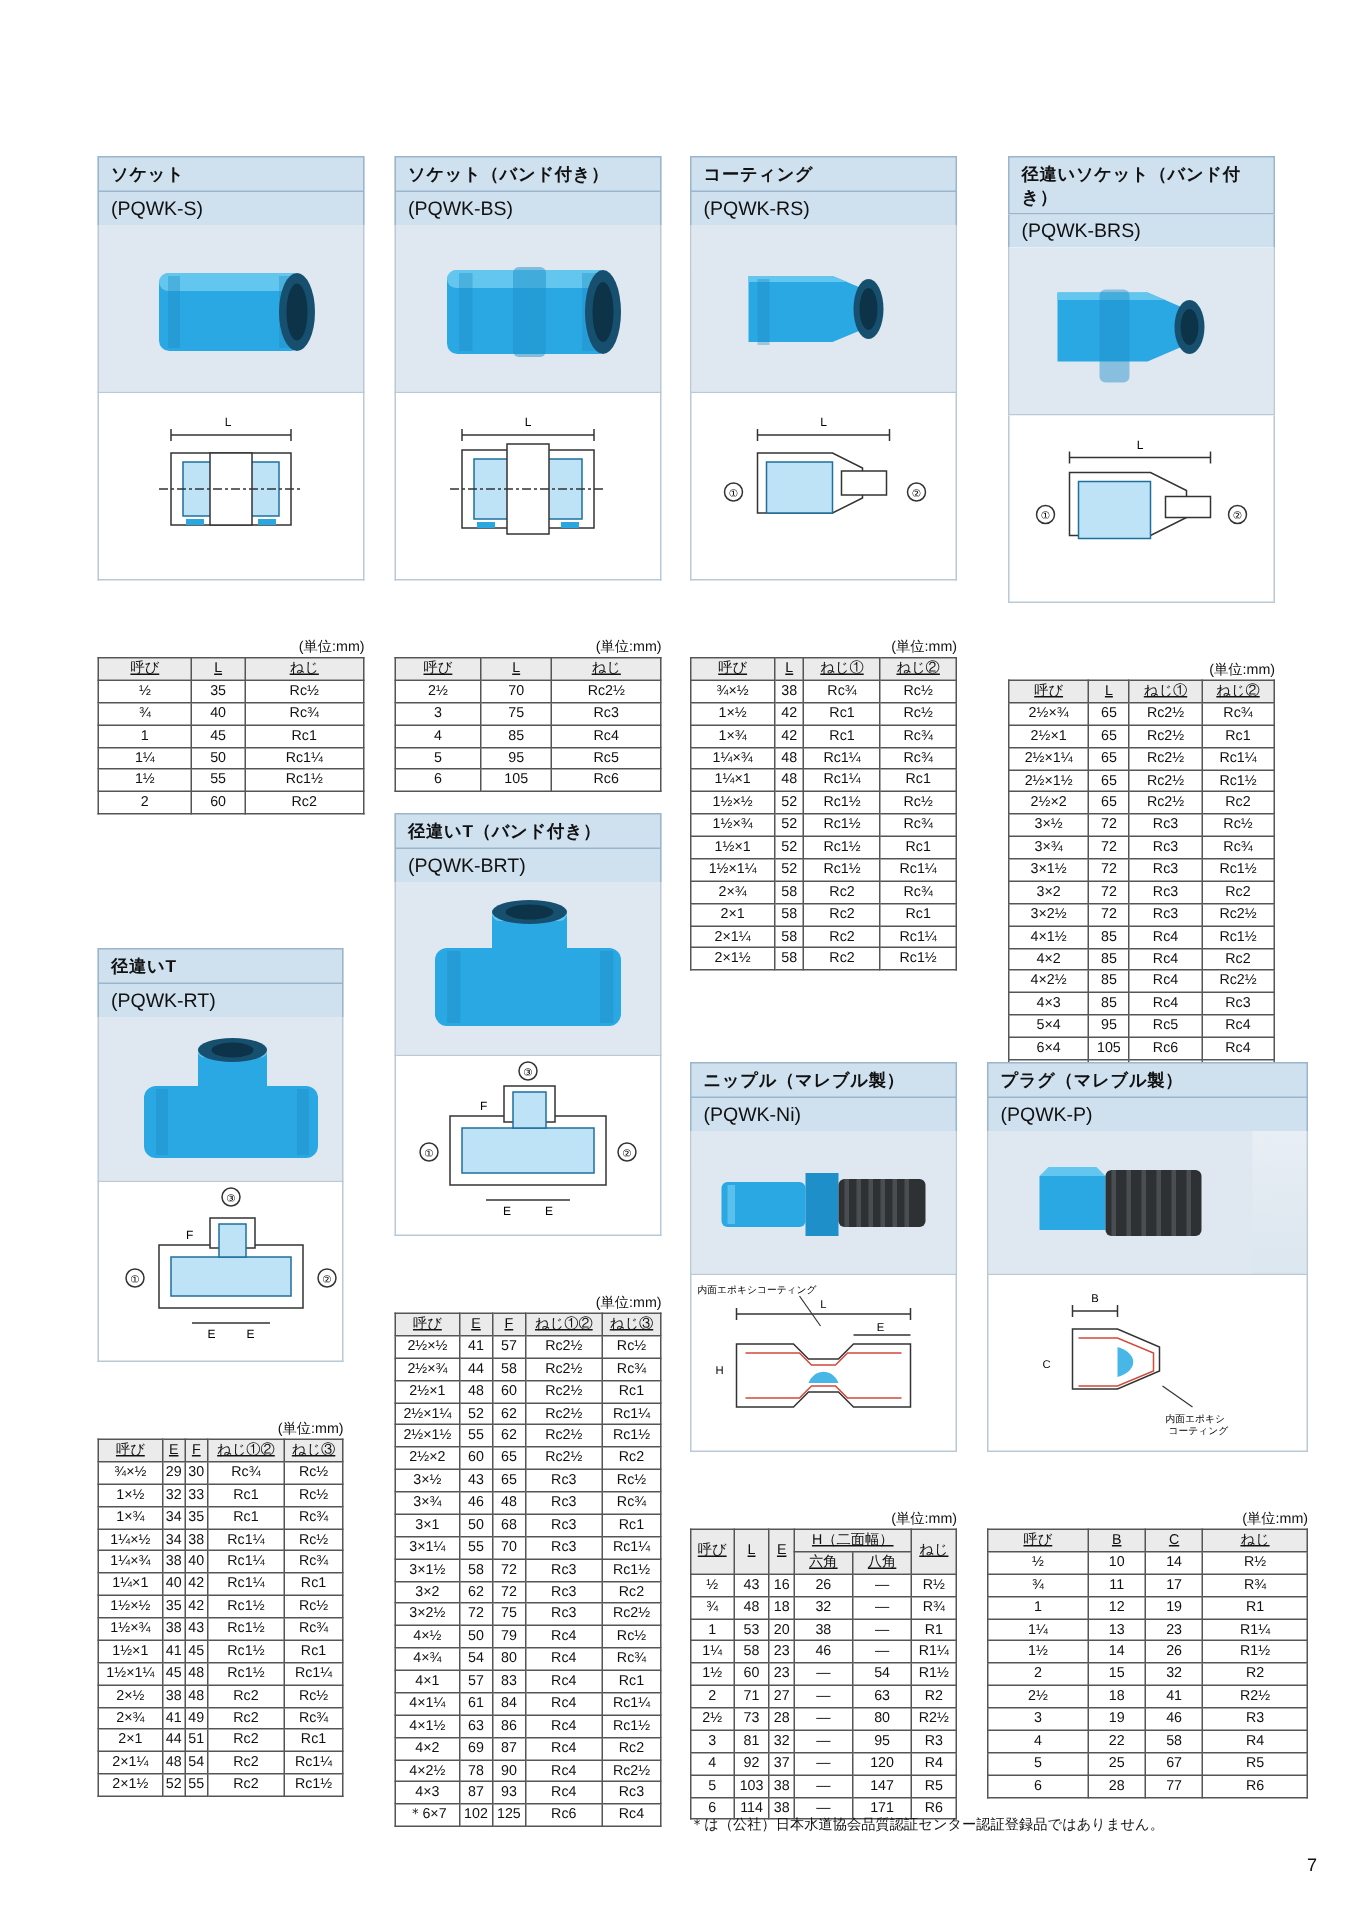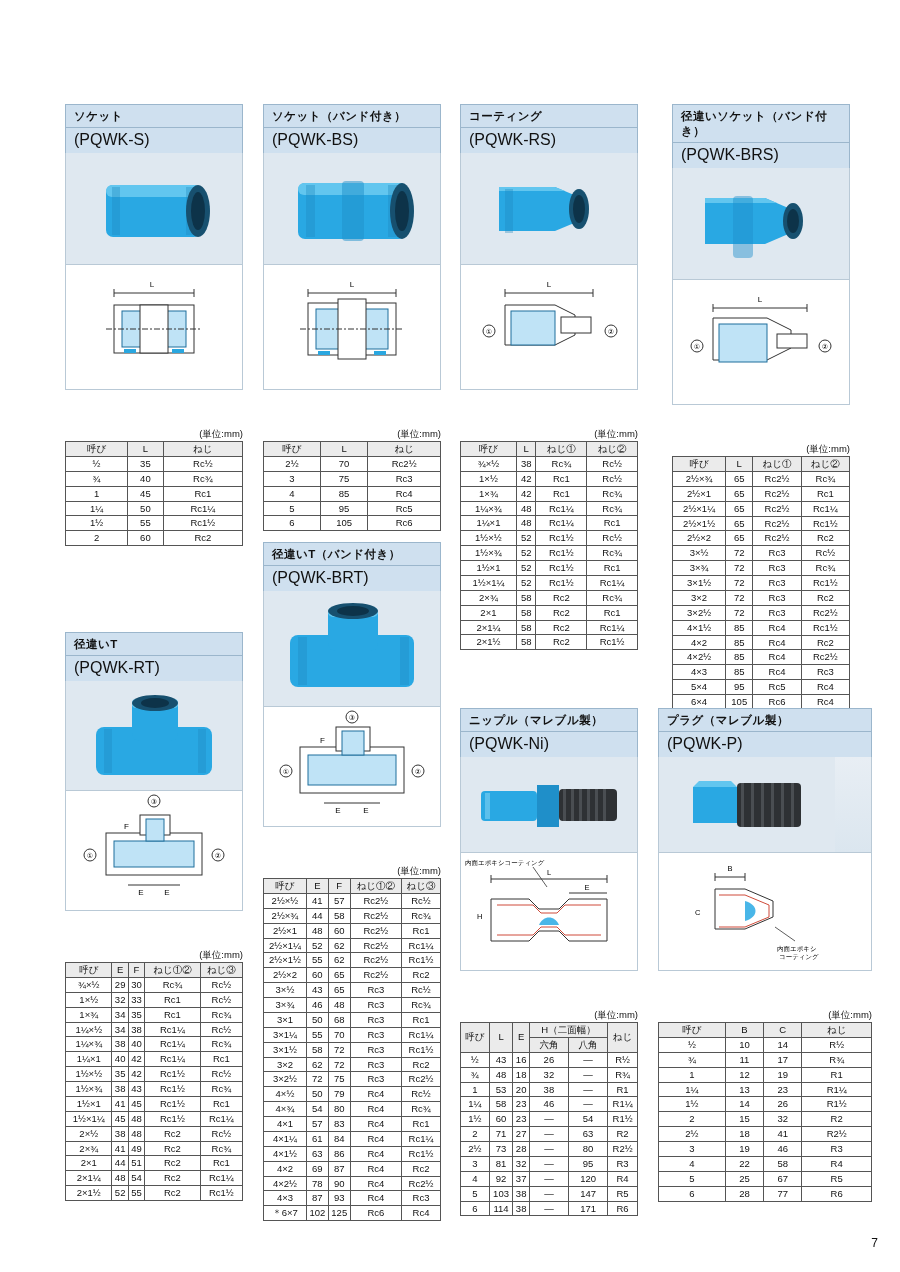--- a/index.html
+++ b/index.html
@@ -4,29 +4,29 @@
 <style>
   html,body{margin:0;padding:0;}
   body{width:900px;height:1272px;background:#ffffff;font-family:"Liberation Sans",sans-serif;color:#111;position:relative;}
   .page{position:relative;width:900px;height:1272px;overflow:hidden;}
 
   
   .prod{position:absolute;}
   .prod-head{background:#cfe0ef;border:1px solid #9bb6cc;box-sizing:border-box;padding:4px 8px 3px 8px;}
   .prod-head .t1{font-size:11.5px;font-weight:bold;letter-spacing:.5px;}
   .photo{border:1px solid #b9c9d6;border-top:none;box-sizing:border-box;background:linear-gradient(#e8eef4,#dbe6ef);position:relative;overflow:hidden;}
-  .code{font-size:16px;padding:3px 8px 4px 8px;background:#cfe0ef;border-left:1px solid #9bb6cc;border-right:1px solid #9bb6cc;box-sizing:border-box;}
+  .code{font-size:13px;padding:3px 8px 4px 8px;background:#cfe0ef;border-left:1px solid #9bb6cc;border-right:1px solid #9bb6cc;box-sizing:border-box;}
   .diagram{border:1px solid #b9c9d6;border-top:none;box-sizing:border-box;background:#fff;position:relative;}
 
   .unit{font-size:9.5px;text-align:right;padding-top:2px;margin-top:36px;}
 
   
   table.spec{border-collapse:collapse;width:100%;font-size:9.5px;}
   table.spec th,table.spec td{border:1px solid #555;text-align:center;padding:1px 0 1px 0;line-height:1.25;background:#fff;}
-  table.spec th{background:#ebebeb;font-weight:normal;}
+  table.spec th{background:#ebebeb;font-weight:normal;text-decoration:underline;}
 
   .note{font-size:9.5px;line-height:1.5;}
   .pageno{position:absolute;right:22px;bottom:22px;font-size:12px;}
 
   svg{display:block;}
 </style>
 </head>
 <body>
 
 <div class="page">
@@ -640,21 +640,21 @@
             <td>＊6×7</td>
             <td>102</td>
             <td>125</td>
             <td>Rc6</td>
             <td>Rc4</td>
           </tr>
         </tbody>
     </table>
   </div>
 
-  <div class="prod" style="left:65px;top:632px;width:178px;">
+  <div class="prod" style="left:65px;top:632px;width:164px;">
     <div class="prod-head">
       <div class="t1">径違いT</div>
     </div>
     <div class="code">(PQWK-RT)</div>
     <div class="photo" style="height:110px;">
       <svg width="176" height="110" viewBox="0 0 176 110">
         <rect width="176" height="110" fill="#dfe8f0"></rect>
         <rect x="30" y="46" width="116" height="48" rx="8" fill="#29a8e3"></rect>
         <rect x="66" y="18" width="46" height="42" rx="8" fill="#29a8e3"></rect>
         <rect x="66" y="18" width="46" height="9" rx="4" fill="#62c6ef"></rect>
@@ -1060,16 +1060,17 @@
             <td>6</td>
             <td>28</td>
             <td>77</td>
             <td>R6</td>
           </tr>
         </tbody>
     </table>
   </div>
 
   <div style="position:absolute;left:460px;top:1210px;width:400px;">
+    <div class="note">＊は（公社）日本水道協会品質認証センター認証登録品ではありません。</div>
   </div>
 
   <div class="pageno">7</div>
 </div>
 
 </body></html>

